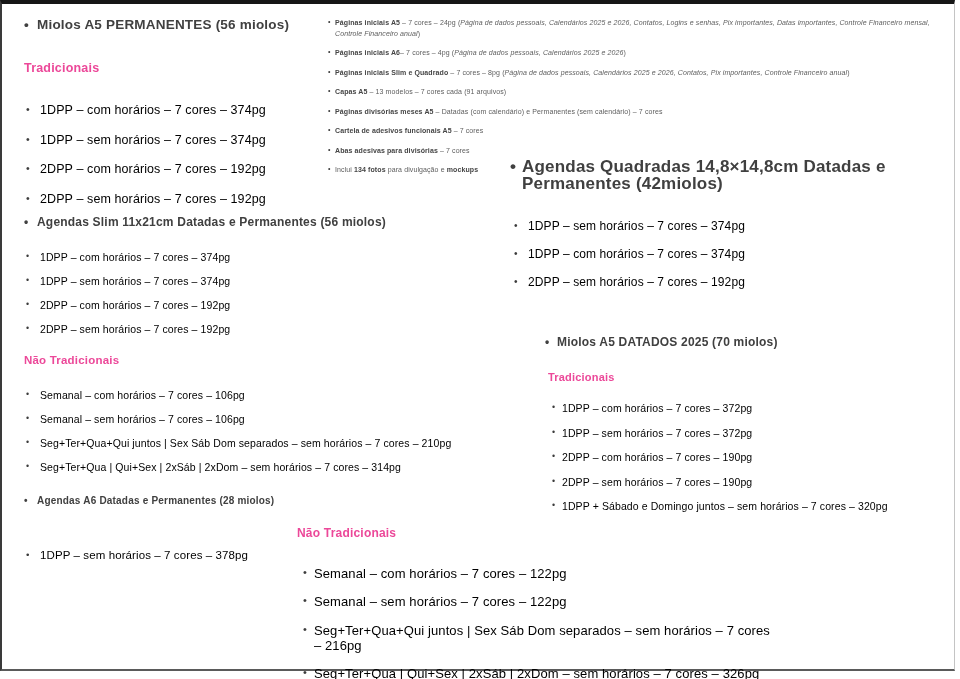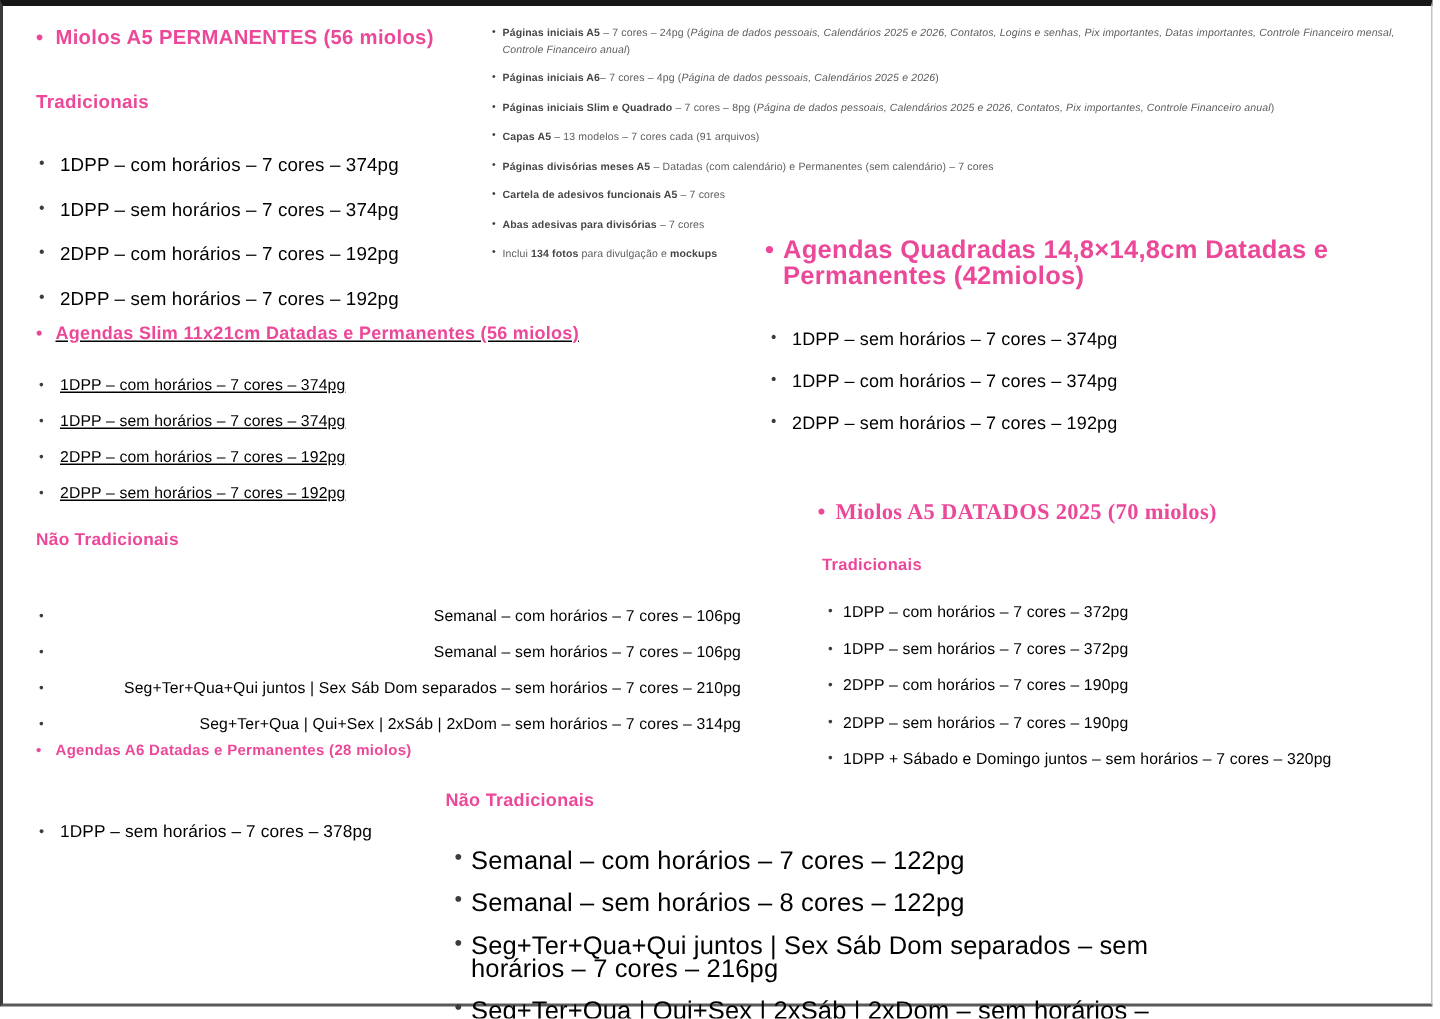--- a/index.html
+++ b/index.html
@@ -9,43 +9,43 @@
     -webkit-font-smoothing:antialiased;
   }
   .frame{
     position:absolute;left:0;top:0;width:955px;height:671px;
     border-top:4px solid #161616;border-left:2px solid #3a3a3a;
     border-right:1px solid #c4c4c4;border-bottom:2px solid #5a5a5a;
     box-sizing:border-box;pointer-events:none;
   }
   .blk{position:absolute;}
   ul{list-style:none;margin:0;padding:0;}
-  .sec-title{position:relative;padding-left:13px;font-weight:bold;color:#ec4899;letter-spacing:.2px;}
+  .sec-title{position:relative;padding-left:13px;font-weight:bold;color:#404040;letter-spacing:.2px;}
   .sec-title::before{content:"•";position:absolute;left:0;top:0;}
   .sub-title{font-weight:bold;color:#ec4899;letter-spacing:.2px;}
   li{position:relative;padding-left:16px;color:#000000;letter-spacing:.1px;}
   li::before{content:"•";position:absolute;left:2px;top:-1px;font-size:.85em;color:#3c3c3c;}
 
   
   .b-a5perm{left:24px;top:16px;width:450px;}
   .b-a5perm .sec-title{font-size:13.5px;line-height:18px;}
   .b-a5perm .sub-title{font-size:12.5px;line-height:16px;margin-top:26px;}
   .b-a5perm ul{margin-top:26px;}
   .b-a5perm li{font-size:12.5px;line-height:16px;margin-bottom:13.5px;}
 
   
-  .b-slim{left:24px;top:215px;width:460px;text-decoration:underline;}
+  .b-slim{left:24px;top:215px;width:460px;}
   .b-slim .sec-title{font-size:12px;line-height:15px;}
   .b-slim ul{margin-top:20px;}
   .b-slim li{font-size:10.5px;line-height:14px;margin-bottom:10px;}
 
   
   .b-ntl{left:24px;top:353px;width:470px;}
   .b-ntl .sub-title{font-size:11.5px;line-height:15px;}
-  .b-ntl ul{margin-top:36px;text-align:right;}
+  .b-ntl ul{margin-top:20px;}
   .b-ntl li{font-size:10.5px;line-height:14px;margin-bottom:10px;}
 
   
   .b-a6{left:24px;top:493px;width:400px;}
   .b-a6 .sec-title{font-size:10px;line-height:16px;}
   .b-a6 ul{margin-top:39px;}
   .b-a6 li{font-size:11.5px;line-height:15px;margin-bottom:12px;}
 
   
   .b-details{left:328px;top:18px;width:612px;color:#5d5d5d;}
@@ -55,31 +55,31 @@
   .d-i{font-style:italic;}
 
   
   .b-quad{left:510px;top:158px;width:445px;}
   .b-quad .sec-title{font-size:17px;line-height:17px;padding-left:12px;}
   .b-quad ul{margin-top:27px;margin-left:2px;}
   .b-quad li{font-size:12px;line-height:15px;margin-bottom:13px;}
 
   
   .b-dat{left:545px;top:335px;width:400px;}
-  .b-dat .sec-title{font-size:15px;line-height:15px;padding-left:12px;font-family:Liberation Serif, serif;}
+  .b-dat .sec-title{font-size:12px;line-height:15px;padding-left:12px;}
   .b-dat .sub-title{font-size:11px;line-height:15px;margin-top:20px;margin-left:3px;}
   .b-dat ul{margin-top:16px;}
   .b-dat li{font-size:10.5px;line-height:14px;margin-bottom:10.5px;padding-left:17px;}
   .b-dat li::before{left:7px;}
 
   
   .b-ntb{left:297px;top:525px;width:480px;}
   .b-ntb .sub-title{font-size:12px;line-height:16px;}
   .b-ntb ul{margin-top:25px;}
-  .b-ntb li{font-size:17px;line-height:15px;margin-bottom:13.3px;padding-left:17px;}
+  .b-ntb li{font-size:13px;line-height:15px;margin-bottom:13.3px;padding-left:17px;}
   .b-ntb li::before{left:6px;}
 </style>
 </head>
 <body>
 
 <div class="frame"></div>
 
 <div class="blk b-a5perm">
   <div class="sec-title">Miolos A5 PERMANENTES (56 miolos)</div>
   <div class="sub-title">Tradicionais</div>
@@ -147,17 +147,17 @@
     <li>2DPP – com horários – 7 cores – 190pg</li>
     <li>2DPP – sem horários – 7 cores – 190pg</li>
     <li>1DPP + Sábado e Domingo juntos – sem horários – 7 cores – 320pg</li>
   </ul>
 </div>
 
 <div class="blk b-ntb">
   <div class="sub-title">Não Tradicionais</div>
   <ul>
     <li>Semanal – com horários – 7 cores – 122pg</li>
-    <li>Semanal – sem horários – 8 cores – 122pg</li>
+    <li>Semanal – sem horários – 7 cores – 122pg</li>
     <li>Seg+Ter+Qua+Qui juntos | Sex Sáb Dom separados – sem horários – 7 cores – 216pg</li>
     <li>Seg+Ter+Qua | Qui+Sex | 2xSáb | 2xDom – sem horários – 7 cores – 326pg</li>
   </ul>
 </div>
 
 </body></html>

